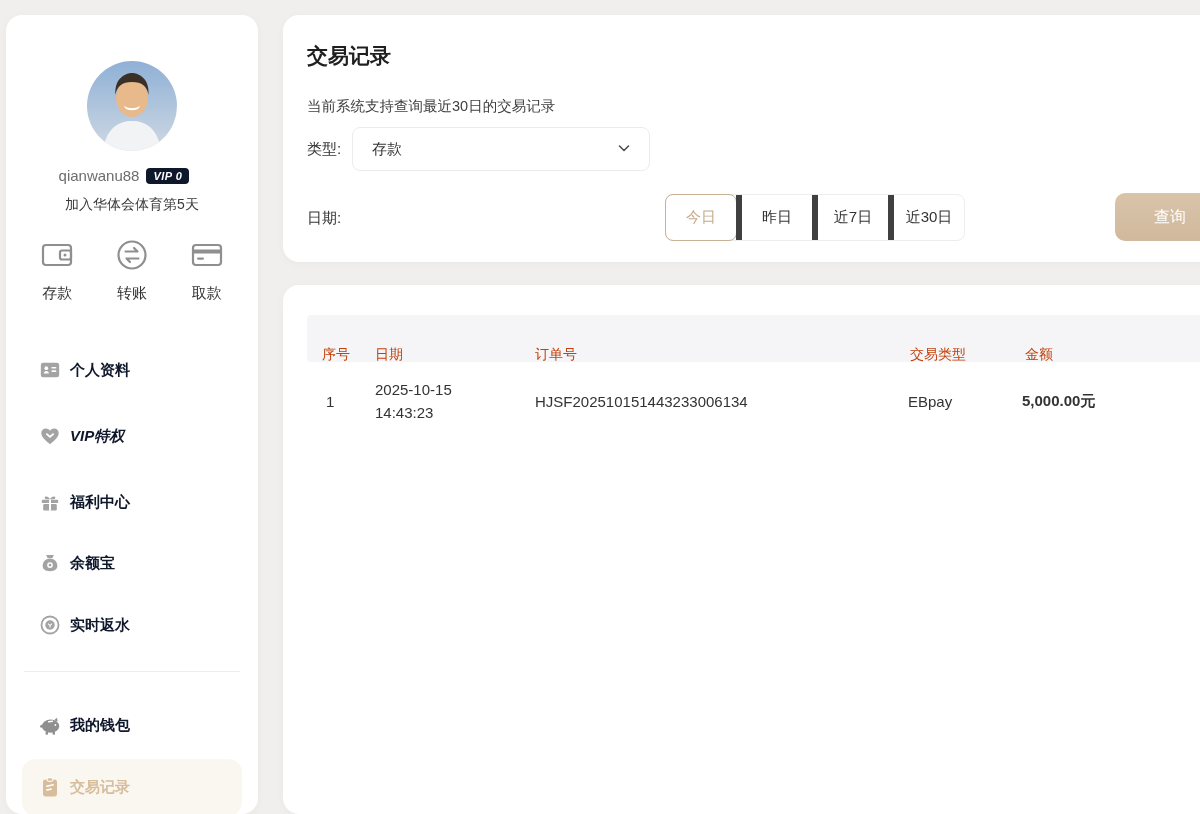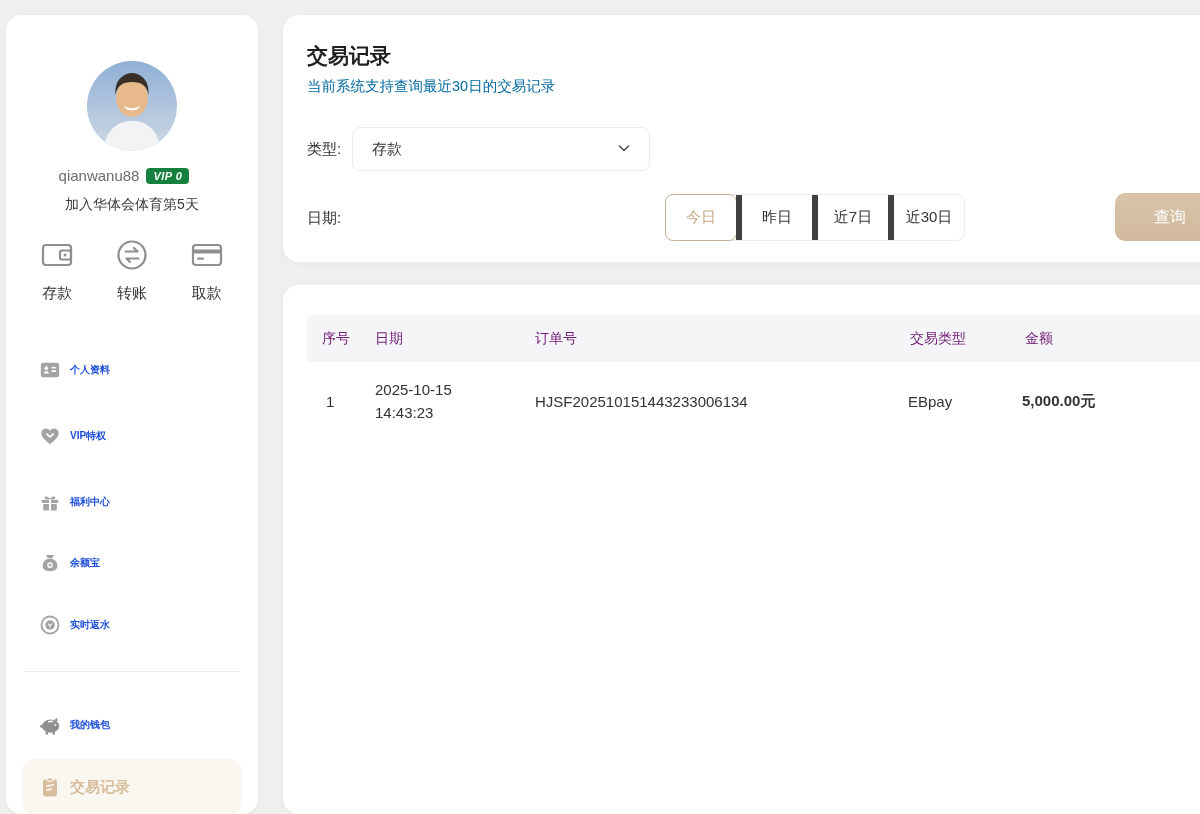--- a/index.html
+++ b/index.html
@@ -18,50 +18,50 @@
   .avatar {
     position:absolute; left:50%; top:46px; transform:translateX(-50%);
     width:90px; height:90px; border-radius:50%; overflow:hidden;
   }
   .user-row {
     position:absolute; top:152px; left:0; right:16px;
     display:flex; align-items:center; justify-content:center; gap:7px;
   }
   .username { font-size:15px; color:#6d6d6d; }
   .vip-badge {
-    background:#15803d; color:#fff; font-size:11px; font-weight:bold; font-style:italic;
+    background:#0f172a; color:#fff; font-size:11px; font-weight:bold; font-style:italic;
     border-radius:4px; padding:2px 7px; letter-spacing:0.5px;
   }
   .join-text { position:absolute; top:181px; left:0; right:0; text-align:center; font-size:14px; color:#3a3a3a; }
   .quick-actions {
     position:absolute; top:222px; left:14px; right:14px;
     display:flex; justify-content:space-around;
   }
   .quick-action { width:64px; display:flex; flex-direction:column; align-items:center; cursor:pointer; }
   .quick-action .qa-label { margin-top:7px; font-size:15px; color:#333; }
 
   .menu-item {
     position:absolute; left:0; width:100%; height:30px;
     display:flex; align-items:center; cursor:pointer;
   }
   .menu-item .mi-icon { position:absolute; left:32px; width:24px; height:24px; display:flex; align-items:center; justify-content:center; }
-  .menu-item .mi-label { position:absolute; left:64px; font-size:10px; font-weight:600; color:#1d4ed8; }
+  .menu-item .mi-label { position:absolute; left:64px; font-size:15px; font-weight:600; color:#0f172a; }
   .divider { position:absolute; left:18px; top:656px; width:216px; height:1px; background:#ededed; }
 
   .active-pill {
     position:absolute; left:16px; top:744px; width:220px; height:57px;
     background:#faf7f1; border-radius:14px; cursor:pointer;
   }
   .active-pill .mi-icon { position:absolute; left:16px; top:16px; width:24px; height:24px; }
   .active-pill .mi-label { position:absolute; left:48px; top:19px; font-size:15px; font-weight:600; color:#d7bd9c; }
 
   
   .filter-card { left:283px; top:15px; width:950px; height:247px; }
   .page-title { position:absolute; left:24px; top:27px; font-size:21px; font-weight:bold; color:#1f1f1f; }
-  .page-subtitle { position:absolute; left:24px; top:62px; font-size:14.5px; color:#0369a1; }
+  .page-subtitle { position:absolute; left:24px; top:82px; font-size:14.5px; color:#404040; }
   .filter-label { position:absolute; font-size:15px; color:#333; line-height:44px; }
   .input-box {
     position:absolute; left:69px; width:298px; height:44px;
     border:1px solid #ececec; border-radius:8px; background:#fff;
     display:flex; align-items:center; padding:0 16px 0 19px; cursor:pointer;
     font-size:15px; color:#333;
   }
   .input-box .grow { flex:1; }
   .range-group {
     position:absolute; left:382px; top:179px; width:300px; height:47px;
@@ -82,21 +82,21 @@
     display:flex; align-items:center; justify-content:center;
     color:#fff; font-size:16px; cursor:pointer; border:none;
   }
 
   
   .table-card { left:283px; top:285px; width:950px; height:529px; }
   .thead {
     position:absolute; left:24px; top:30px; width:926px; height:47px;
     background:#f5f5f7; border-radius:4px;
   }
-  .thead span { position:absolute; top:0; line-height:47px; font-size:14px; color:#701a75; }
+  .thead span { position:absolute; top:16px; line-height:47px; font-size:14px; color:#c2410c; }
   .th-0 { left:15px; } .th-1 { left:68px;text-align:right; } .th-2 { left:228px; } .th-3 { left:603px; } .th-4 { left:718px; }
   .trow { position:absolute; left:24px; top:77px; width:926px; height:78px; }
   .trow .cell { position:absolute; top:50%; transform:translateY(-50%); font-size:15px; color:#333; }
   .td-index { left:19px; color:#9b9b9b; }
   .td-date  { left:68px; line-height:1.5; }
   .td-order { left:228px; }
   .td-type  { left:601px; }
   .td-amount{ left:715px; font-weight:bold; color:#101010; }
 </style>
 </head>
@@ -165,21 +165,21 @@
         <rect x="2" y="4" width="20" height="16" rx="2.5" fill="#a3a3a3"></rect>
         <circle cx="8" cy="10" r="2" fill="#fff"></circle>
         <path d="M5.2 15.8 c0-1.8 1.3-2.8 2.8-2.8 s2.8 1 2.8 2.8 z" fill="#fff"></path>
         <rect x="13.5" y="8.6" width="5.5" height="1.8" rx="0.9" fill="#fff"></rect>
         <rect x="13.5" y="12.4" width="5.5" height="1.8" rx="0.9" fill="#fff"></rect>
       </svg>
     </span>
     <span class="mi-label">个人资料</span>
   </div>
 
-  <div class="menu-item" style="top:406px;">
+  <div class="menu-item" style="top:406px;font-style:italic;">
     <span class="mi-icon">
       <svg width="22" height="22" viewBox="0 0 24 24">
         <path d="M12 21 C7 16.5 2.5 13 2.5 8.6 C2.5 5.8 4.7 3.8 7.4 3.8 C9.2 3.8 10.9 4.7 12 6.2 C13.1 4.7 14.8 3.8 16.6 3.8 C19.3 3.8 21.5 5.8 21.5 8.6 C21.5 13 17 16.5 12 21 Z" fill="#a3a3a3"></path>
         <path d="M8.6 10 l3.4 3 l3.4 -3" stroke="#fff" stroke-width="2" fill="none" stroke-linecap="round" stroke-linejoin="round"></path>
       </svg>
     </span>
     <span class="mi-label">VIP特权</span>
   </div>
 
   <div class="menu-item" style="top:472px;text-align:right;">

